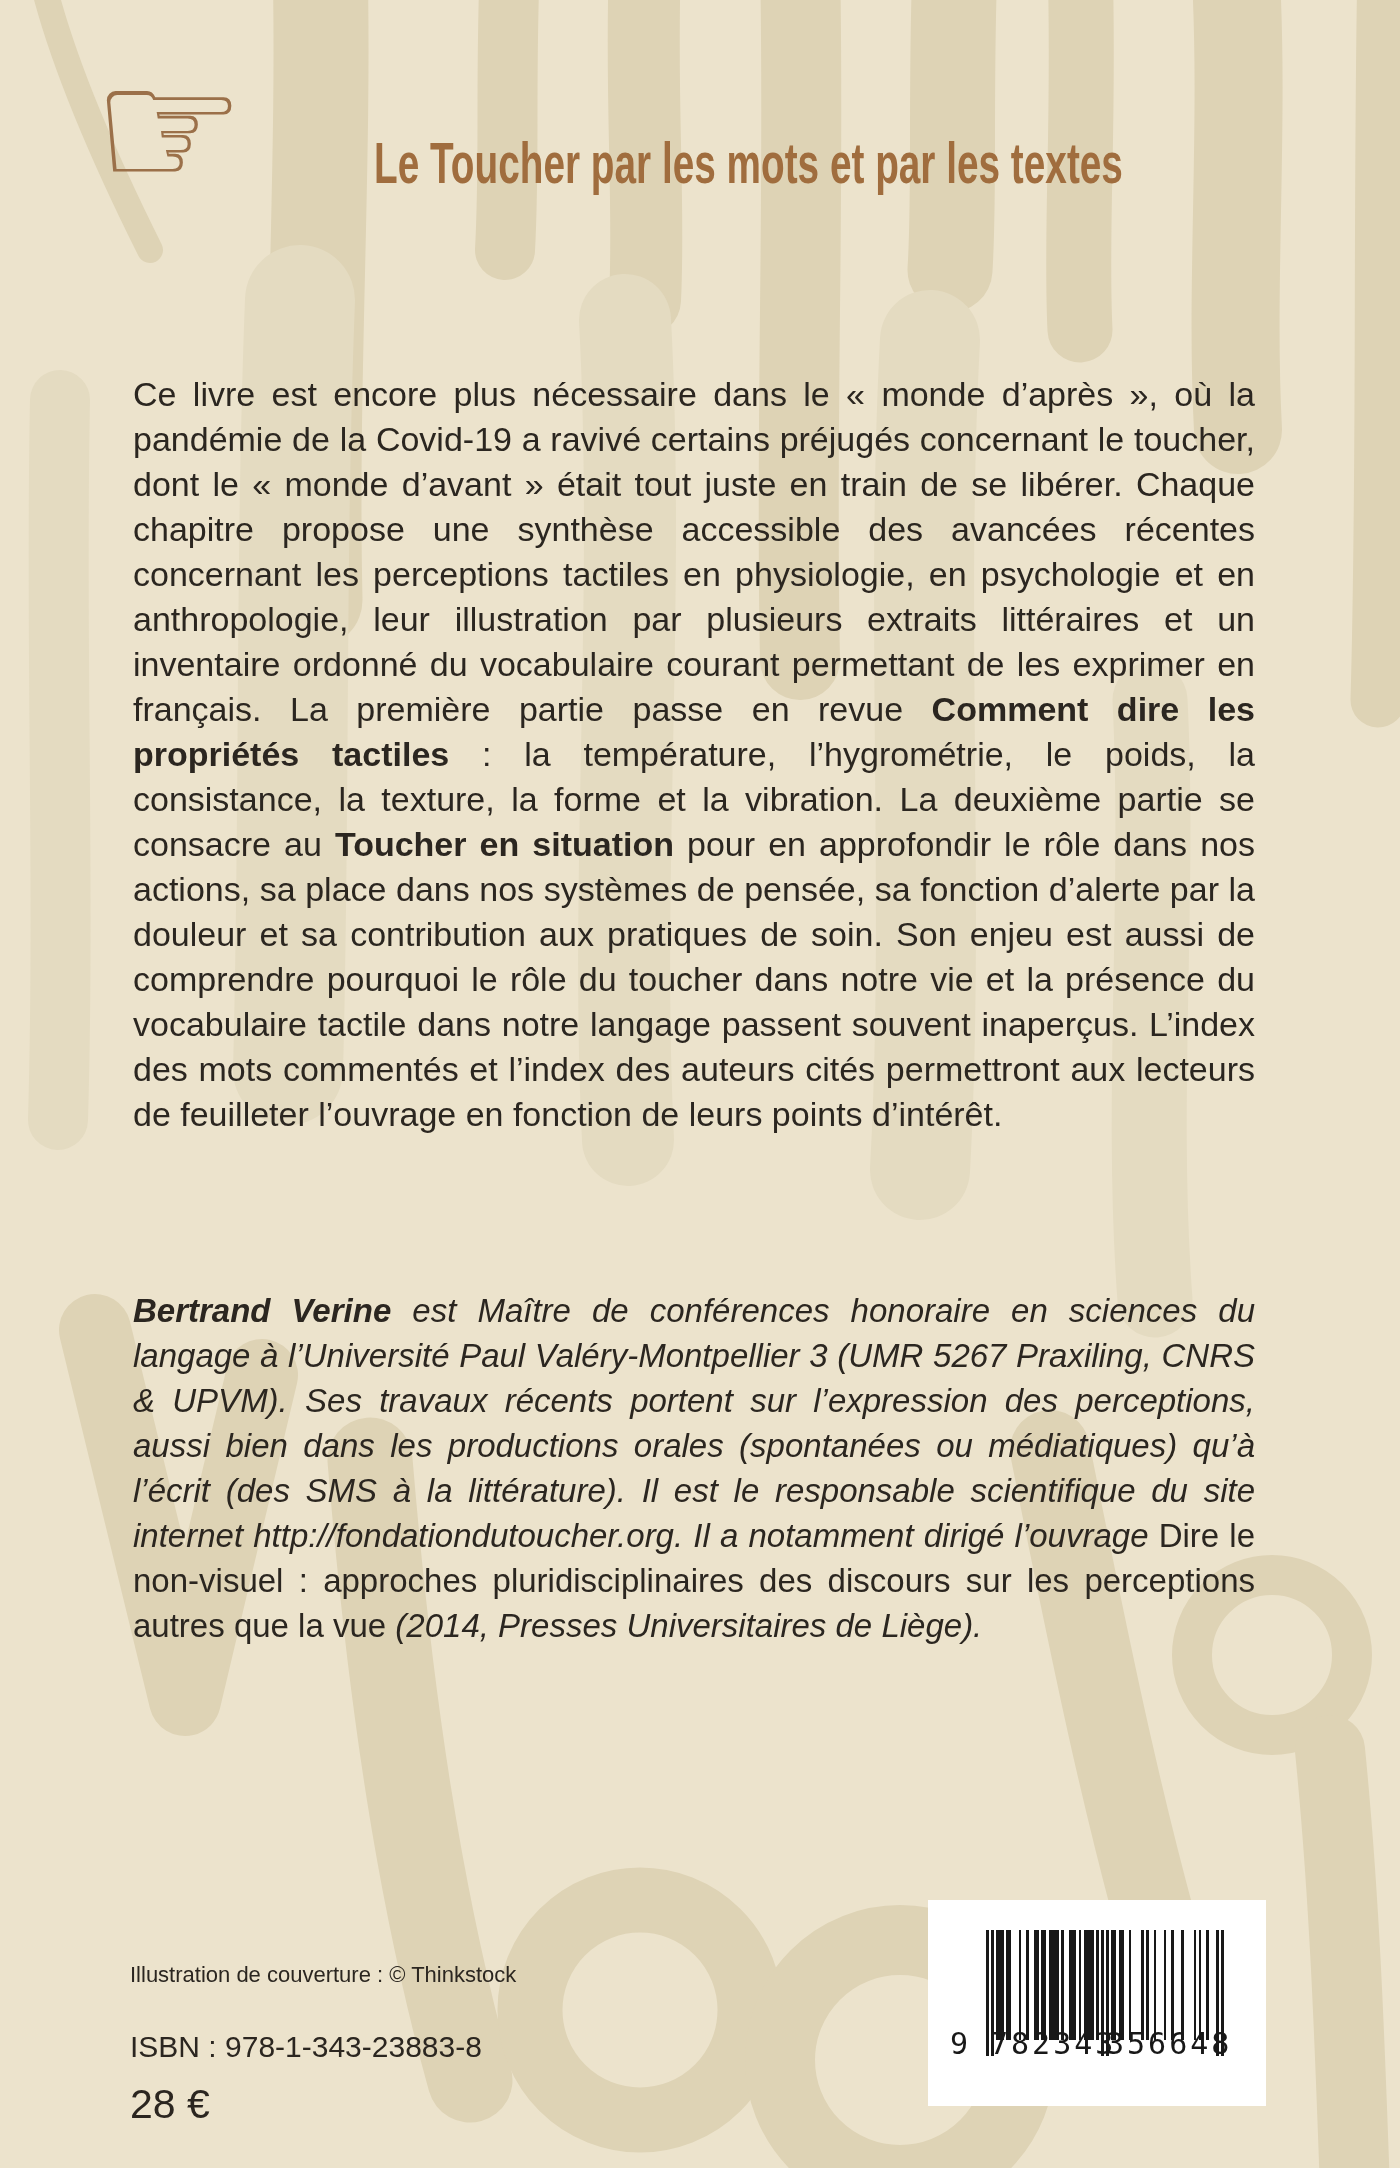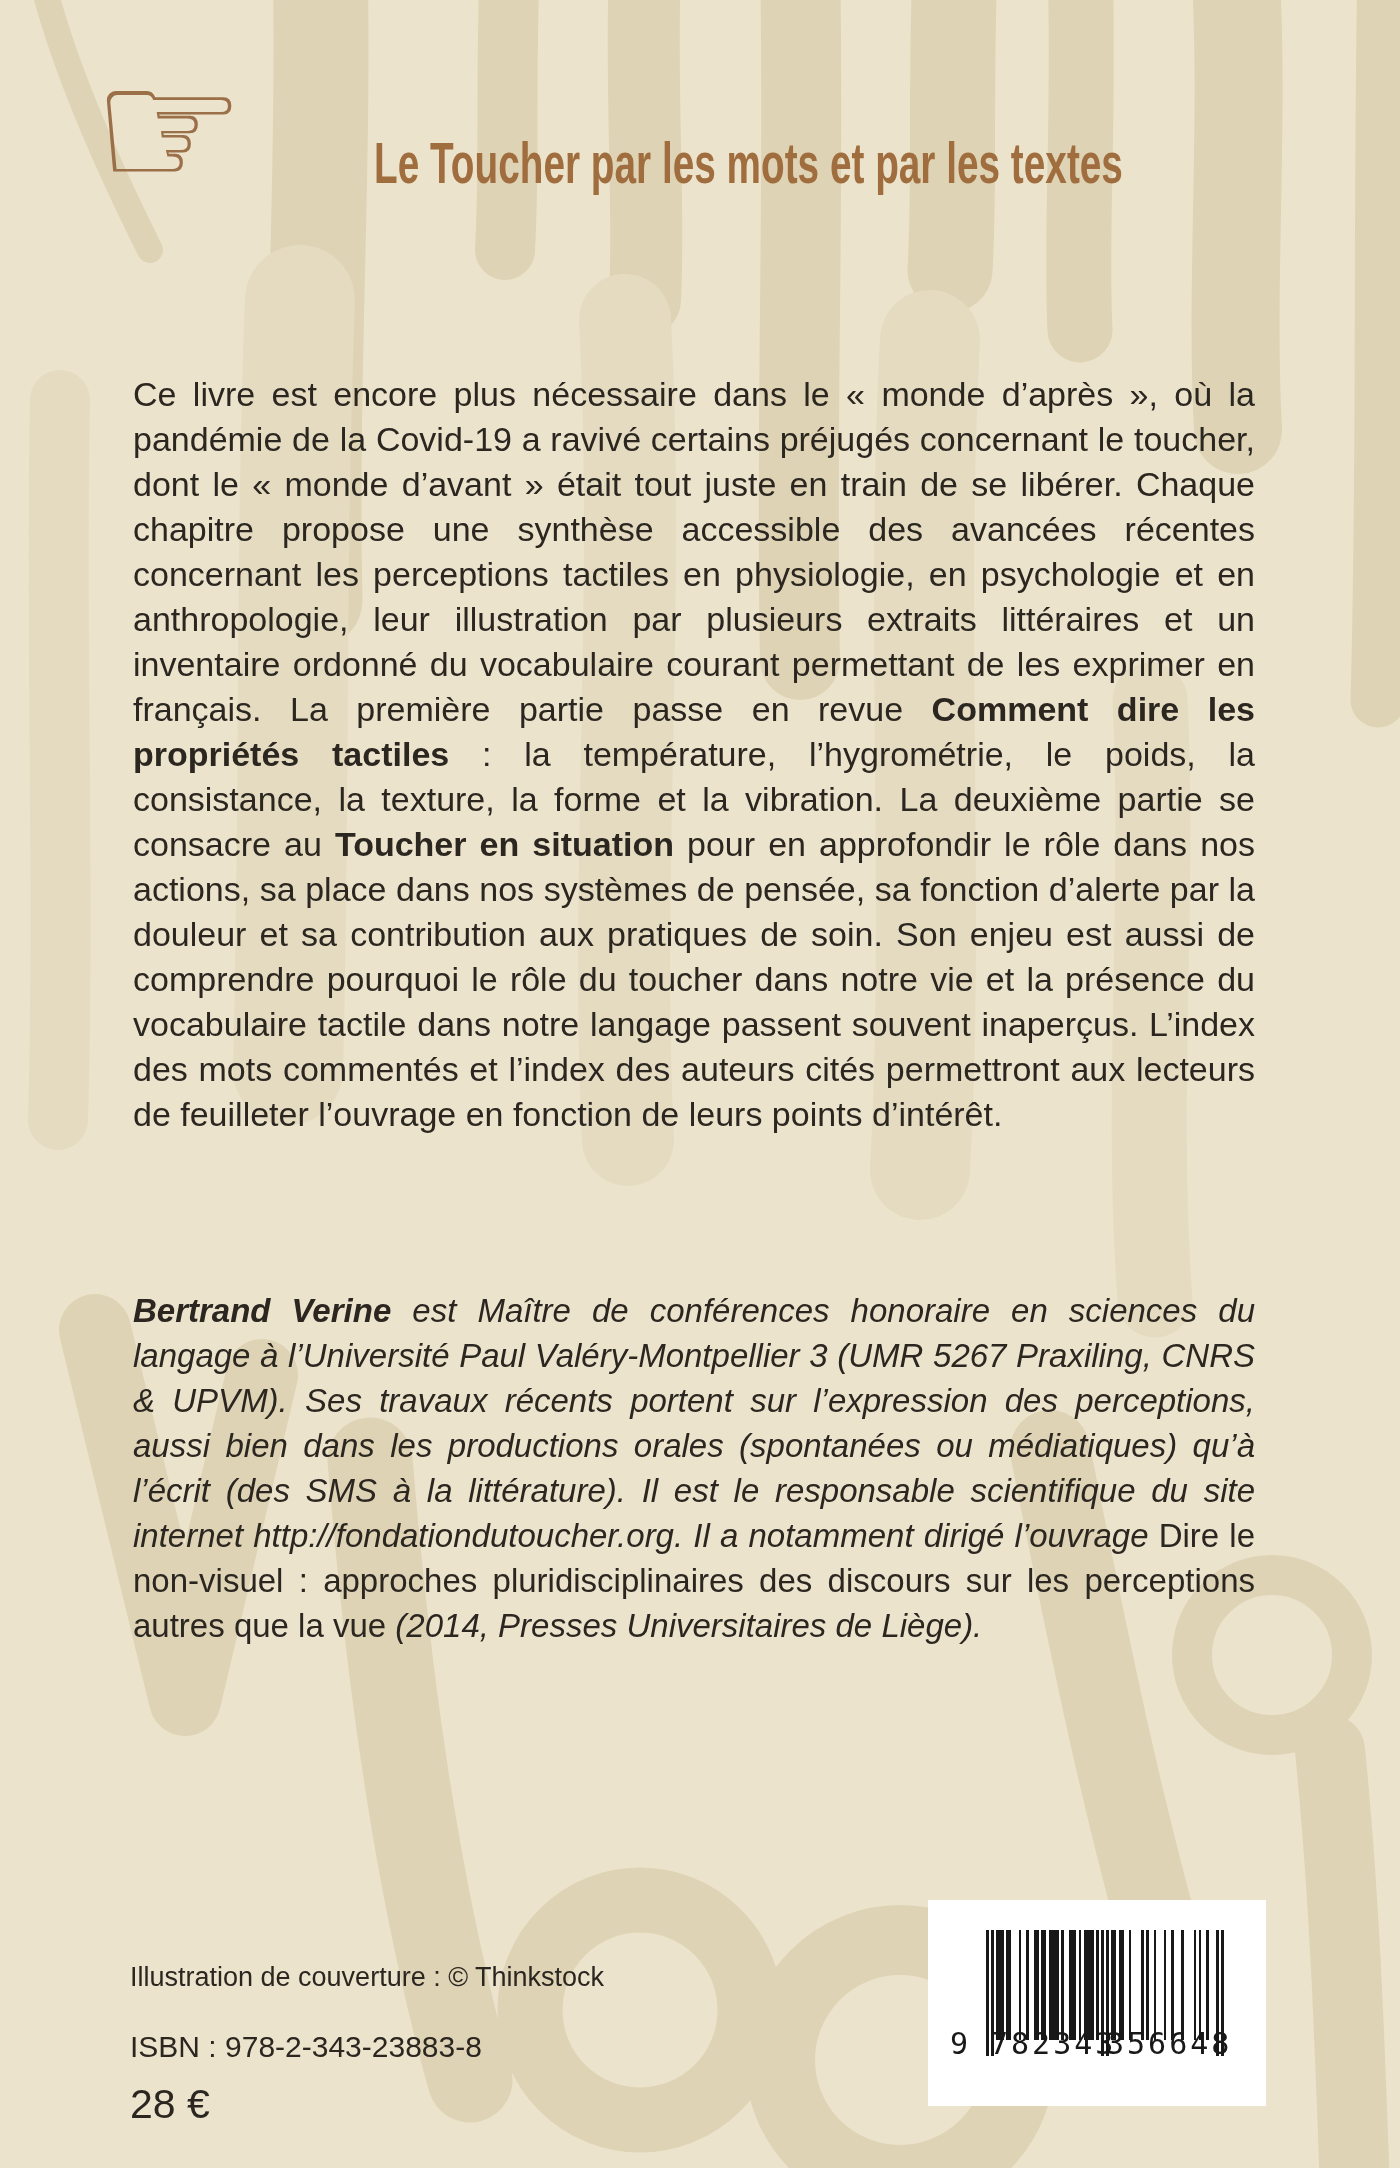--- a/index.html
+++ b/index.html
@@ -43,21 +43,21 @@
   .bio{
     position:absolute;left:133px;top:1288px;width:1122px;
     font-size:33px;line-height:45px;
     text-align:justify;
     font-style:italic;
   }
   .bio .name{font-weight:bold;}
   .bio .roman{font-style:normal;}
 
   
-  .credit{position:absolute;left:130px;top:1962px;font-size:27px;}
+  .credit{position:absolute;left:130px;top:1962px;font-size:22px;}
   .isbn{position:absolute;left:130px;top:2030px;font-size:30px;}
   .price{position:absolute;left:130px;top:2068px;font-size:41px;margin-top:13px;}
 
   
   .barcode-box{
     position:absolute;left:928px;top:1900px;width:338px;height:206px;
     background:#ffffff;
   }
   .barcode-bars{position:absolute;left:58px;top:30px;width:238px;height:126px;}
   .barcode-bars .bar{position:absolute;top:0;background:#181818;}
@@ -113,21 +113,21 @@
 
   <div class="description">
     <span>Ce livre est encore plus nécessaire dans le « monde d’après », où la pandémie de la Covid-19 a ravivé certains préjugés concernant le toucher, dont le « monde d’avant » était tout juste en train de se libérer. Chaque chapitre propose une synthèse accessible des avancées récentes concernant les perceptions tactiles en physiologie, en psychologie et en anthropologie, leur illustration par plusieurs extraits littéraires et un inventaire ordonné du vocabulaire courant permettant de les exprimer en français. La première partie passe en revue </span><span class="b">Comment dire les propriétés tactiles</span><span> : la température, l’hygrométrie, le poids, la consistance, la texture, la forme et la vibration. La deuxième partie se consacre au </span><span class="b">Toucher en situation</span><span> pour en approfondir le rôle dans nos actions, sa place dans nos systèmes de pensée, sa fonction d’alerte par la douleur et sa contribution aux pratiques de soin. Son enjeu est aussi de comprendre pourquoi le rôle du toucher dans notre vie et la présence du vocabulaire tactile dans notre langage passent souvent inaperçus. L’index des mots commentés et l’index des auteurs cités permettront aux lecteurs de feuilleter l’ouvrage en fonction de leurs points d’intérêt.</span>
   </div>
 
   <div class="bio">
     <span class="name">Bertrand Verine</span><span> est Maître de conférences honoraire en sciences du langage à l’Université Paul Valéry-Montpellier 3 (UMR 5267 Praxiling, CNRS &amp; UPVM). Ses travaux récents portent sur l’expression des perceptions, aussi bien dans les productions orales (spontanées ou médiatiques) qu’à l’écrit (des SMS à la littérature). Il est le responsable scientifique du site internet http://fondationdutoucher.org. Il a notamment dirigé l’ouvrage </span><span class="roman">Dire le non-visuel : approches pluridisciplinaires des discours sur les perceptions autres que la vue</span><span> (2014, Presses Universitaires de Liège).</span>
   </div>
 
   <div class="credit">Illustration de couverture : © Thinkstock</div>
-  <div class="isbn">ISBN : 978-2-343-23883-8</div>
+  <div class="isbn">ISBN : 978-1-343-23883-8</div>
   <div class="price">28 €</div>
 
   <div class="barcode-box">
     <div class="barcode-bars" id="barcode-bars">
         <div class="bar" style="left: 0px; width: 2.5px; height: 126px;"></div>
         <div class="bar" style="left: 5px; width: 2.5px; height: 126px;"></div>
         <div class="bar" style="left: 10px; width: 2.5px; height: 110px;"></div>
         <div class="bar" style="left: 12.5px; width: 2.5px; height: 110px;"></div>
         <div class="bar" style="left: 15px; width: 2.5px; height: 110px;"></div>
         <div class="bar" style="left: 20px; width: 2.5px; height: 110px;"></div>

